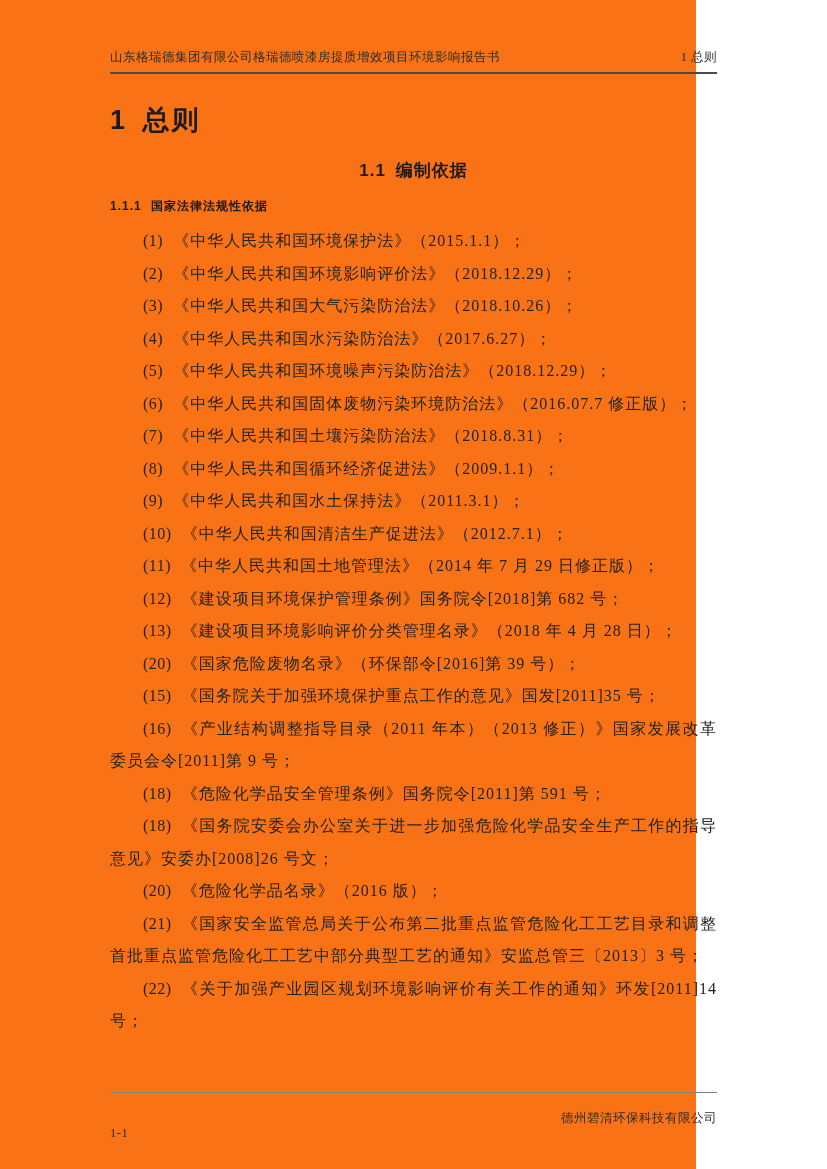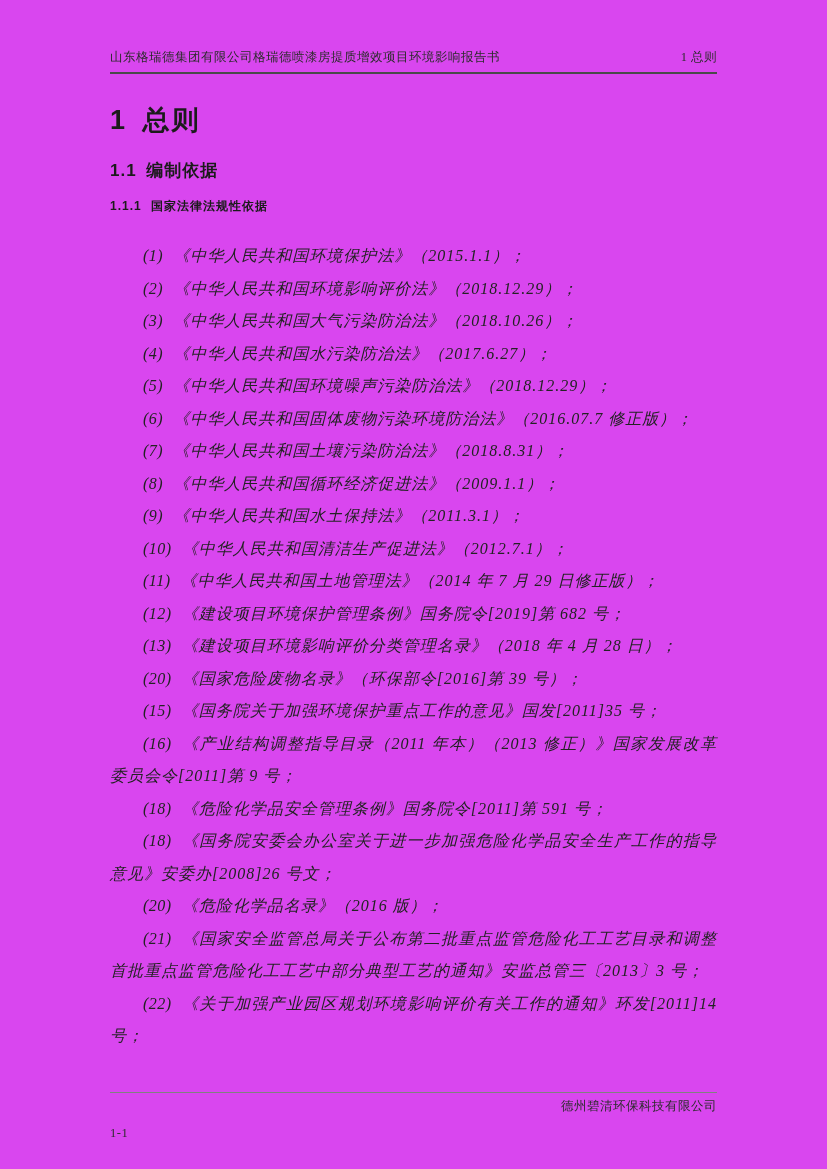--- a/index.html
+++ b/index.html
@@ -9,23 +9,23 @@
   }
   body {
     width: 827px;
     height: 1169px;
     overflow: hidden;
     font-family: "Liberation Serif", "DejaVu Serif", serif;
     color: #222222;
   }
   .page {
     position: relative;
-    width: 827px;
+    width: 696px;
     height: 1169px;
-    background: #d946ef;
+    background: #f97316;
   }
   .content {
     position: absolute;
     left: 110px;
     top: 0;
     width: 607px;
   }
   .page-header {
     display: flex;
     justify-content: space-between;
@@ -50,34 +50,34 @@
   }
   h2.section-heading {
     margin: 26px 0 0 0;
     font-family: "Liberation Sans", "DejaVu Sans", sans-serif;
     font-weight: bold;
     font-size: 17px;
     line-height: 20px;
     letter-spacing: 1px;
     word-spacing: 4px;
     color: #1b1b1b;
+    text-align: center;
   }
   h3.subsection-heading {
     margin: 15px 0 0 0;
     font-family: "Liberation Sans", "DejaVu Sans", sans-serif;
     font-weight: bold;
     font-size: 12px;
     line-height: 20px;
     letter-spacing: 1px;
     word-spacing: 5px;
     color: #1b1b1b;
   }
   .items {
-    margin-top: 24px;
-    font-style: italic;
+    margin-top: 9px;
   }
   .item {
     margin: 0;
     font-size: 16px;
     line-height: 32.5px;
     letter-spacing: 1px;
     text-indent: 33px;
     text-align: justify;
     color: #232323;
   }
@@ -100,21 +100,21 @@
     position: absolute;
     left: 0;
     right: 0;
     top: 5px;
     text-align: left;
     margin-top: 28px;
   }
   .page-footer .company {
     position: absolute;
     right: 0;
-    top: 5px;
+    top: 17px;
   }
 </style>
 </head>
 <body>
 
 <div class="page">
   <div class="content">
 
     <div class="page-header">
       <span>山东格瑞德集团有限公司格瑞德喷漆房提质增效项目环境影响报告书</span>
@@ -144,21 +144,21 @@
         <p class="item"><span class="num">(7)</span><span>《中华人民共和国土壤污染防治法》（2018.8.31）；</span></p>
 
         <p class="item"><span class="num">(8)</span><span>《中华人民共和国循环经济促进法》（2009.1.1）；</span></p>
 
         <p class="item"><span class="num">(9)</span><span>《中华人民共和国水土保持法》（2011.3.1）；</span></p>
 
         <p class="item"><span class="num">(10)</span><span>《中华人民共和国清洁生产促进法》（2012.7.1）；</span></p>
 
         <p class="item"><span class="num">(11)</span><span>《中华人民共和国土地管理法》（2014 年 7 月 29 日修正版）；</span></p>
 
-        <p class="item"><span class="num">(12)</span><span>《建设项目环境保护管理条例》国务院令[2019]第 682 号；</span></p>
+        <p class="item"><span class="num">(12)</span><span>《建设项目环境保护管理条例》国务院令[2018]第 682 号；</span></p>
 
         <p class="item"><span class="num">(13)</span><span>《建设项目环境影响评价分类管理名录》（2018 年 4 月 28 日）；</span></p>
 
         <p class="item"><span class="num">(20)</span><span>《国家危险废物名录》（环保部令[2016]第 39 号）；</span></p>
 
         <p class="item"><span class="num">(15)</span><span>《国务院关于加强环境保护重点工作的意见》国发[2011]35 号；</span></p>
 
         <p class="item"><span class="num">(16)</span><span>《产业结构调整指导目录（2011 年本）（2013 修正）》国家发展改革委员会令[2011]第 9 号；</span></p>
 
 

